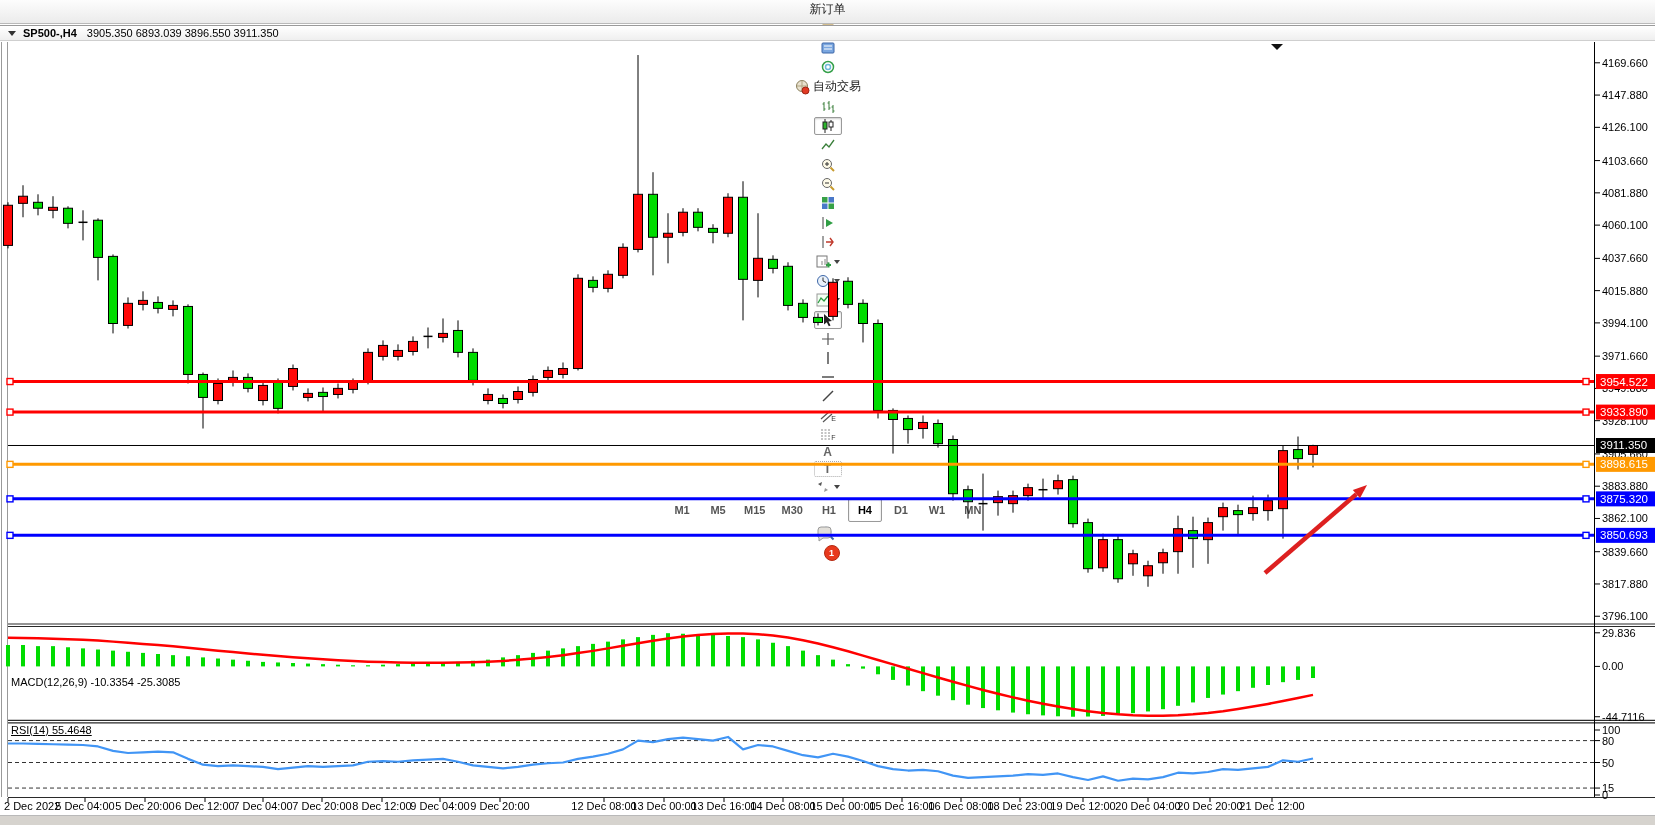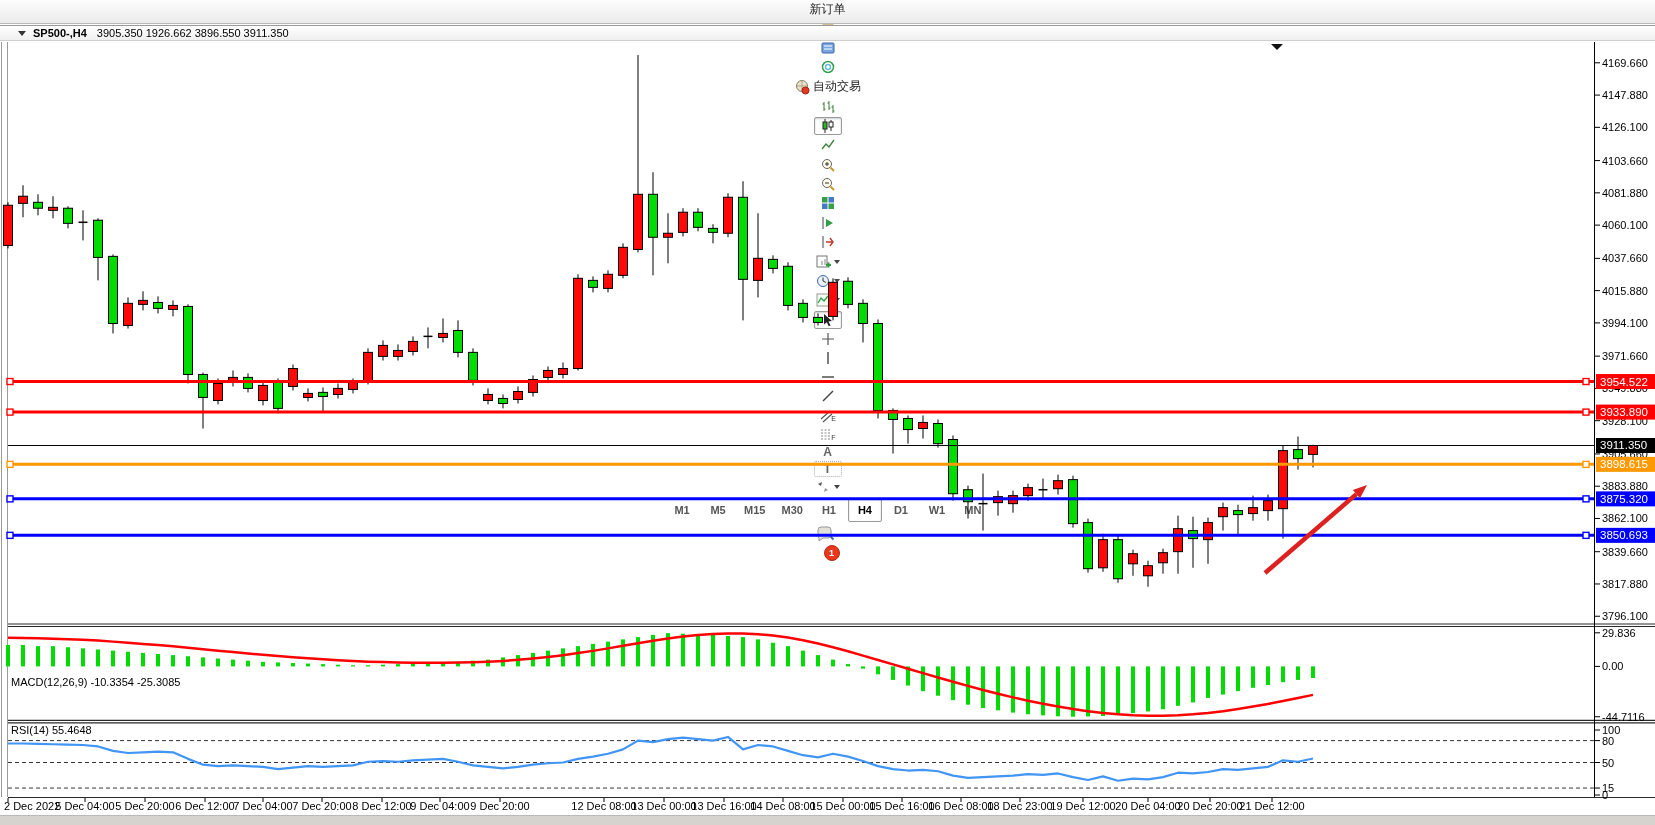--- a/index.html
+++ b/index.html
@@ -20,21 +20,21 @@
   .spacer{flex:1;}
   .badge{position:absolute;right:0px;top:1px;width:14px;height:14px;border-radius:50%;
     background:#e8391d;color:#fff;font-size:9px;font-weight:bold;display:flex;
     align-items:center;justify-content:center;border:1px solid #b52a12;}
   .chatwrap{position:relative;width:24px;height:22px;}
   .sub{font-size:7px;margin-left:-2px;margin-top:7px;color:#333;}
   
   #titlebar{position:absolute;left:0;top:25px;width:1655px;height:16px;
     background:linear-gradient(#ffffff,#efefef);border-top:1px solid #9a9a9a;
     border-bottom:1px solid #cfcfcf;display:flex;align-items:center;
-    font-size:11px;color:#000;padding-left:16px;box-sizing:border-box;}
+    font-size:11px;color:#000;padding-left:6px;box-sizing:border-box;}
   #titlebar .tri{width:0;height:0;border-left:4px solid transparent;border-right:4px solid transparent;
     border-top:5px solid #333;margin:0 7px 0 2px;}
   #titlebar b{font-weight:bold;margin-right:10px;}
   #plot{position:absolute;left:0;top:0;}
   .indlabel{position:absolute;font-size:11px;color:#000;left:11px;z-index:5;}
   #bottomstrip{position:absolute;left:0;top:815px;width:1655px;height:10px;background:#d6d3ce;border-top:1px solid #b9b9b9;}
   svg text{font-family:"Liberation Sans",sans-serif;}
 </style>
 </head>
 <body>
@@ -218,21 +218,21 @@
       <svg width="18" height="18" style="position:absolute;left:0;bottom:0;">
           <path d="M2 4 a3 3 0 0 1 3-3 h7 a3 3 0 0 1 3 3 v5 a3 3 0 0 1 -3 3 h-5 l-4 3 v-3 a3 3 0 0 1 -1-2.5 Z" fill="#e3e0da" stroke="#9a9a9a"></path>
         </svg>
       <span class="badge">1</span>
     </span>
   </div>
 
   <div id="titlebar">
     <span class="tri"></span>
     <b>SP500-,H4</b>
-    <span>3905.350 1926.662 3896.550 3911.350</span>
+    <span>3905.350 6893.039 3896.550 3911.350</span>
   </div>
 
   <svg id="plot" width="1655" height="825" viewBox="0 0 1655 825">
       <line x1="1.5" y1="42" x2="1.5" y2="797" stroke="#9a9a9a"></line>
       <line x1="7.5" y1="42" x2="7.5" y2="797" stroke="#9a9a9a"></line>
       <line x1="8" y1="202.3014012738851" x2="8" y2="248.37694267515886" stroke="#000000" stroke-width="1"></line>
       <rect x="3.5" y="205.26445859872587" width="9" height="40.149426751592216" fill="#ff0808" stroke="#000000" stroke-width="1"></rect>
       <line x1="23" y1="185.2638216560507" x2="23" y2="217.2648407643308" stroke="#000000" stroke-width="1"></line>
       <rect x="18.5" y="196.22713375796167" width="9" height="7.1113375796174125" fill="#ff0808" stroke="#000000" stroke-width="1"></rect>
       <line x1="38" y1="194.3011464968149" x2="38" y2="215.33885350318474" stroke="#000000" stroke-width="1"></line>
@@ -627,16 +627,16 @@
       <line x1="1148" y1="798" x2="1148" y2="802" stroke="#000"></line>
       <text x="1148" y="810" font-size="11" fill="#000" text-anchor="middle">20 Dec 04:00</text>
       <line x1="1210" y1="798" x2="1210" y2="802" stroke="#000"></line>
       <text x="1210" y="810" font-size="11" fill="#000" text-anchor="middle">20 Dec 20:00</text>
       <line x1="1272" y1="798" x2="1272" y2="802" stroke="#000"></line>
       <text x="1272" y="810" font-size="11" fill="#000" text-anchor="middle">21 Dec 12:00</text>
       <polygon points="1271,44 1283,44 1277,50" fill="#111"></polygon>
     </svg>
 
   <div class="indlabel" style="top:628px;margin-top:48px;">MACD(12,26,9) -10.3354 -25.3085</div>
-  <div class="indlabel" style="top:724px;">RSI(14) 55.4648</div>
+  <div class="indlabel" style="top:724px;text-decoration:underline;">RSI(14) 55.4648</div>
 
   <div id="bottomstrip"></div>
 </div>
 
 </body></html>

